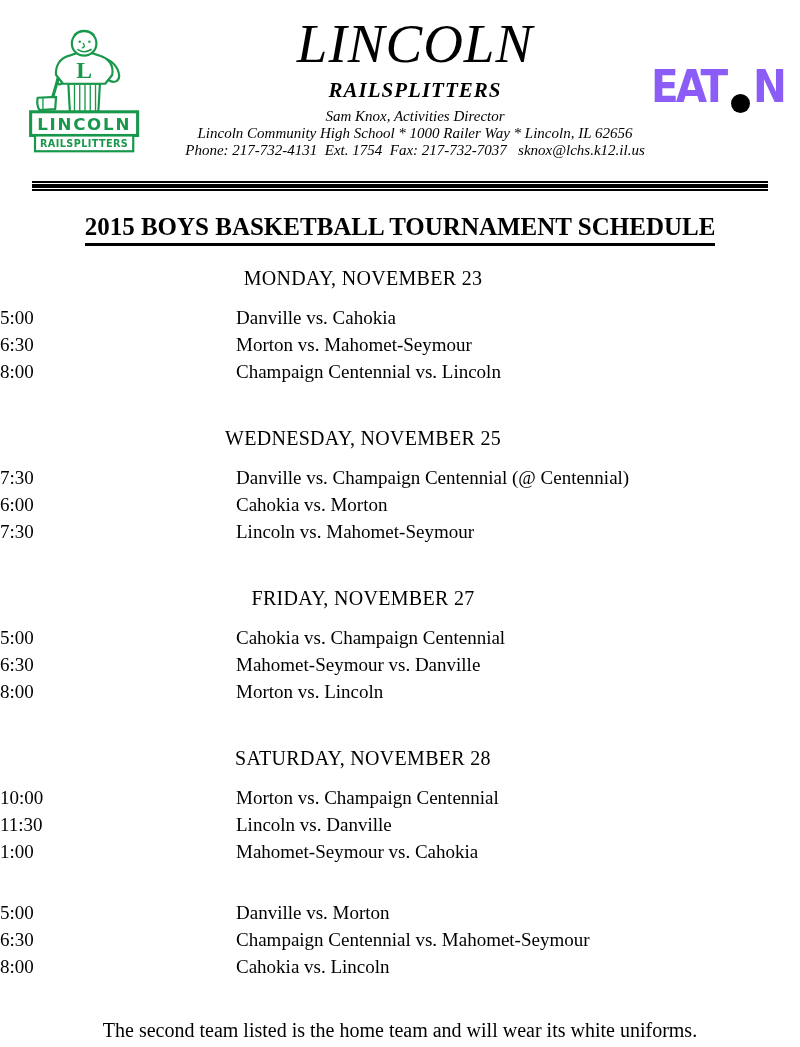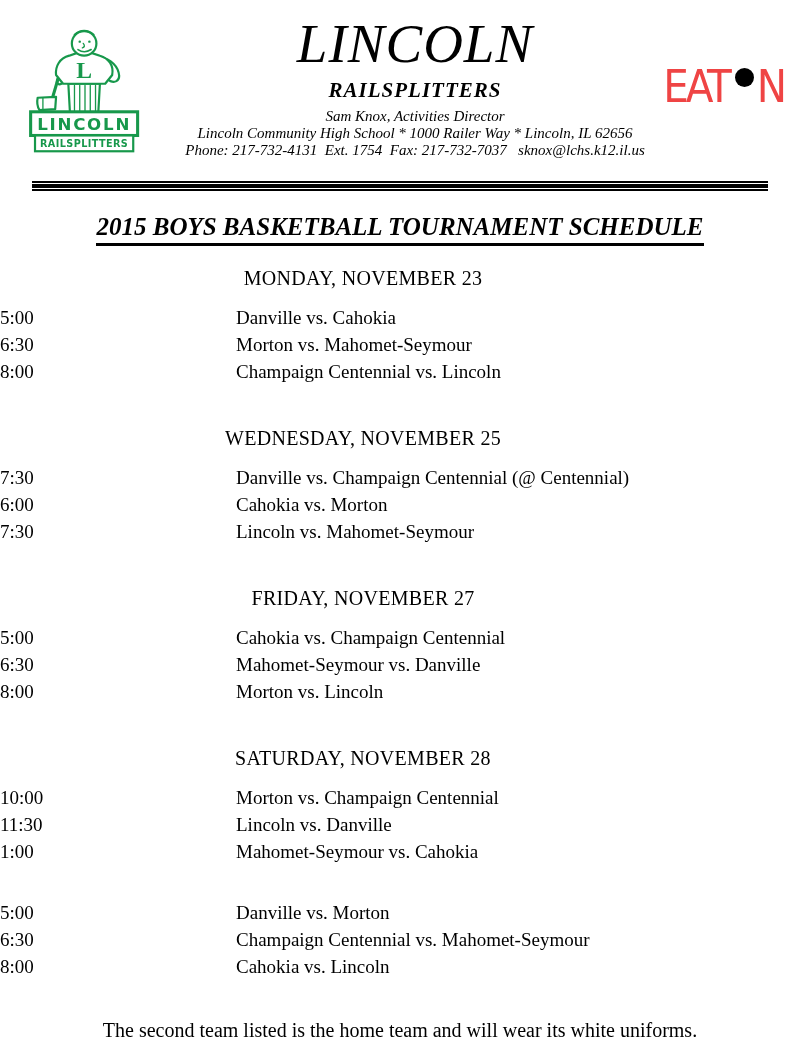--- a/index.html
+++ b/index.html
@@ -24,39 +24,39 @@
     letter-spacing: 1px;
   }
   .team {
     font-size: 21px; font-weight: bold; font-style: italic;
     margin-top: 7px; letter-spacing: 1px;
   }
   .contact { margin-top: 5px; font-style: italic; font-size: 15px; line-height: 17px; }
   .contact div { white-space: pre; }
   .eaton {
     position: absolute; right: 16px; top: 60px;
-    display: flex; align-items: flex-start;
+    display: flex; align-items: flex-end;
     font-family: "DejaVu Sans", sans-serif;
-    font-weight: normal; font-size: 45px; letter-spacing: -3px; color: #ef4444;
+    font-weight: bold; font-size: 45px; letter-spacing: -3px; color: #8b5cf6;
     font-stretch: condensed;
   }
   .eaton-dot {
     width: 19px; height: 19px; background: #000; border-radius: 50%;
     margin: 8px 3px 0 6px;
   }
   
   .divider {
     margin: 0 32px; height: 10px;
     background: linear-gradient(to bottom,
       #000 0, #000 2px, #fff 2px, #fff 3px,
       #000 3px, #000 7px, #fff 7px, #fff 8px,
       #000 8px, #000 10px);
   }
   
-  .doc-title { margin: 22px 0 0 0; text-align: center; font-size: 25px; font-style: italic; }
+  .doc-title { margin: 22px 0 0 0; text-align: center; font-size: 25px; }
   .title-inner {
     display: inline-block; font-weight: bold;
     border-bottom: 3px solid #000; padding-bottom: 2px;
   }
   
   .schedule { width: 726px; }
   .section { margin-top: 40px; }
   .section.first { margin-top: 19px; }
   .day-header {
     text-align: center; font-weight: normal; font-size: 20px;

